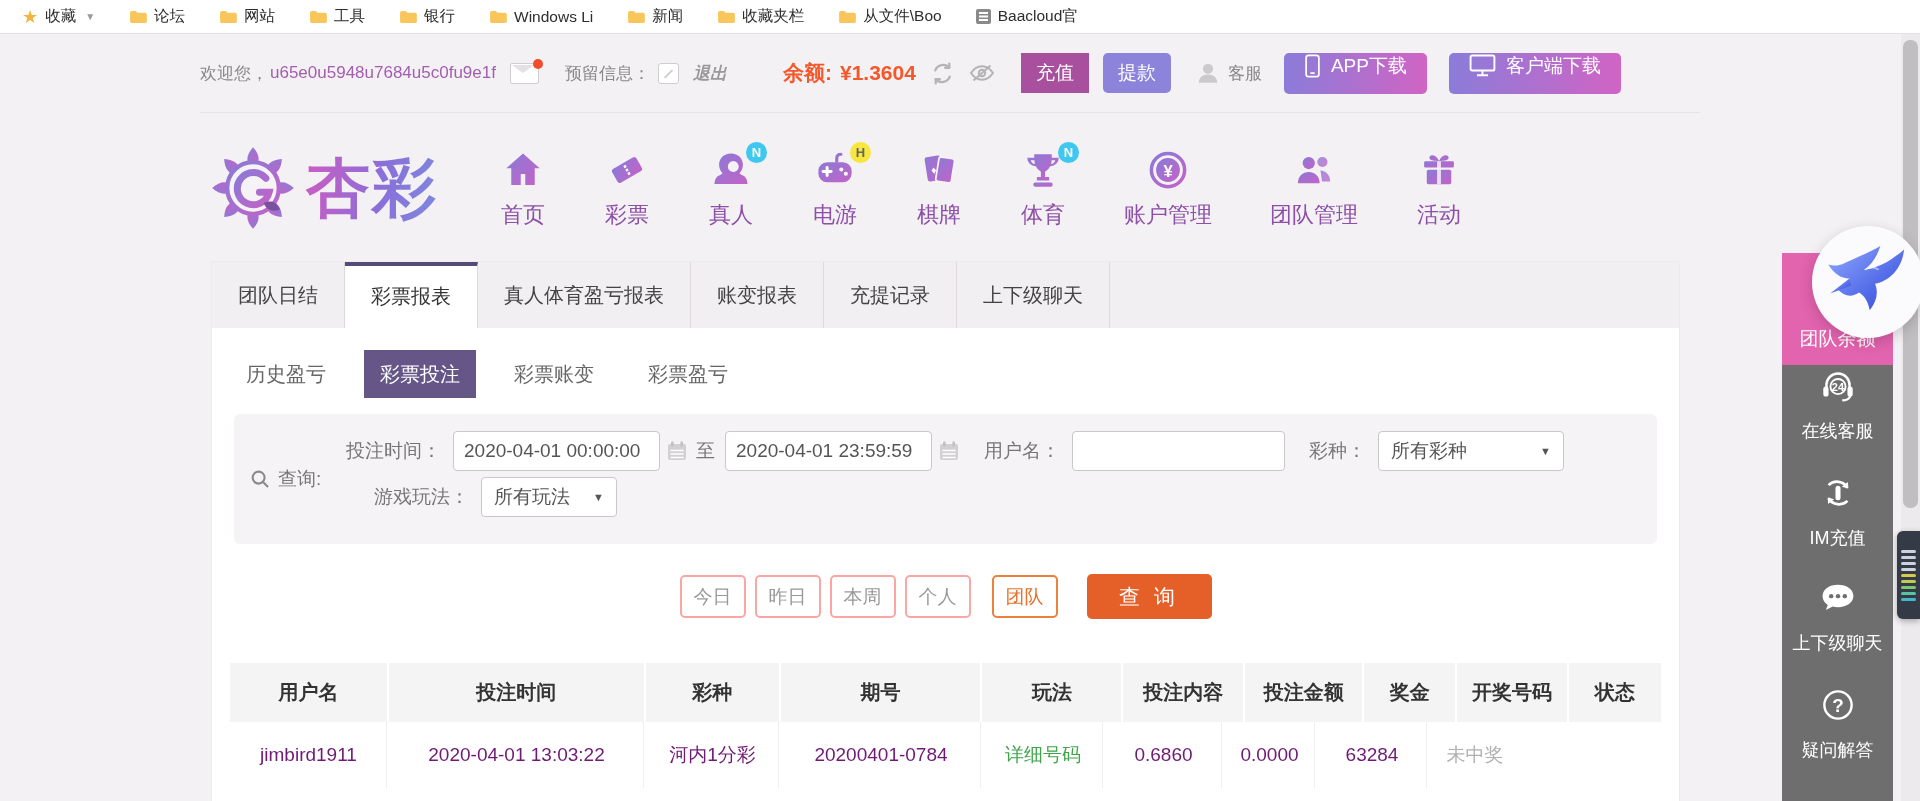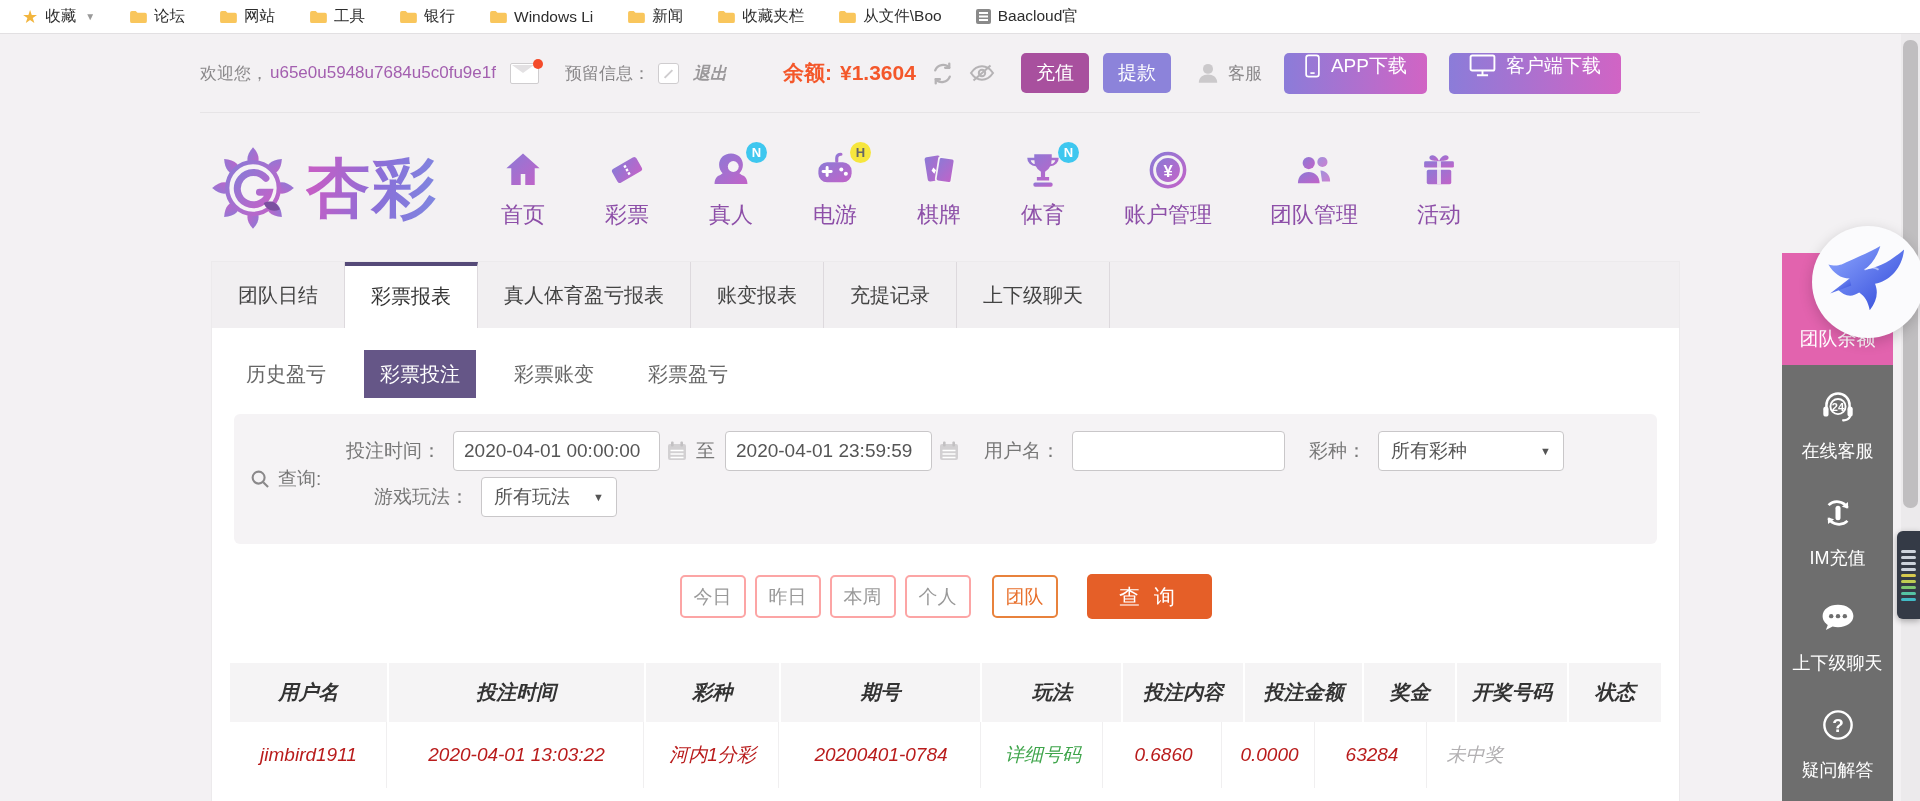--- a/index.html
+++ b/index.html
@@ -25,21 +25,21 @@
   .mail::before{content:"";position:absolute;left:1px;top:1px;border:6px solid transparent;border-top:8px solid #e3e1e3;
                 border-left:11.5px solid transparent;border-right:11.5px solid transparent;width:0;}
   .mail .dot{position:absolute;right:-5px;top:-5px;width:10px;height:10px;border-radius:50%;background:#f44b2a;}
   .reserved{margin-left:26px;}
   .editicon{width:19px;height:19px;border:1px solid #cfcdcf;border-radius:3px;margin-left:8px;position:relative;background:#fff;}
   .editicon::before{content:"";position:absolute;left:4px;top:9px;width:11px;height:2px;background:#cfcdcf;transform:rotate(-45deg);}
   .logout{margin-left:14px;color:#9a989a;font-style:italic;font-weight:bold;cursor:pointer;}
   .balance{margin-left:56px;font-size:21px;font-weight:bold;color:#f4572a;display:flex;gap:8px;align-items:center;}
   .hicon{margin-left:14px;display:flex;align-items:center;}
   .btn{border:none;cursor:pointer;font-family:inherit;}
-  .btn-recharge{margin-left:26px;width:68px;height:40px;background:#a8509e;border-radius:5px;color:#fff;font-size:19px;}
+  .btn-recharge{margin-left:26px;width:68px;height:40px;background:#a8509e;border-radius:0;color:#fff;font-size:19px;}
   .btn-withdraw{margin-left:14px;width:68px;height:40px;background:#8c83da;border-radius:5px;color:#fff;font-size:19px;}
   .service{display:flex;align-items:center;gap:7px;margin-left:24px;color:#8a888a;cursor:pointer;}
   .grad-btn{margin-left:22px;height:41px;border-radius:5px;color:#fff;font-size:19px;display:flex;align-items:flex-start;
             gap:10px;padding:0 20px;background:linear-gradient(90deg,#8b7cd9,#d164c4);cursor:pointer;}
   .hr-divider{position:absolute;top:112px;left:200px;width:1500px;height:1px;background:#e6e4e6;}
 
   
   .brandnav{position:absolute;top:118px;left:210px;height:140px;display:flex;align-items:center;}
   .logo{display:flex;align-items:center;gap:10px;cursor:pointer;}
   .brandname{font-size:64px;font-weight:bold;letter-spacing:2px;
@@ -87,37 +87,37 @@
   
   .quickrow{display:flex;justify-content:center;align-items:center;margin-top:30px;gap:9px;}
   .qbtn{min-width:66px;height:43px;background:#fff;border:2px solid #fca5a5;border-radius:5px;color:#999;
         font-size:19px;cursor:pointer;font-family:inherit;}
   .qbtn.team{border-color:#e8823c;color:#e8702c;margin-left:12px;}
   .search-btn{width:125px;height:45px;background:#e55f28;border:none;border-radius:5px;color:#fff;font-size:21px;
               margin-left:20px;cursor:pointer;font-family:inherit;letter-spacing:4px;}
 
   
   .tbl{margin:44px 18px 0;}
-  .thead,.trow{display:flex;font-style:italic;}
+  .thead,.trow{display:flex;}
   .th{background:#f5f4f5;height:59px;line-height:59px;text-align:center;font-weight:bold;font-size:20px;color:#333;
       border-right:2px solid #fff;box-sizing:border-box;}
-  .td{background:#fff;height:66px;line-height:66px;text-align:center;font-size:19px;color:#b91c1c;
+  .td{background:#fff;height:66px;line-height:66px;text-align:center;font-size:19px;color:#701a75;
       border-right:2px solid #fff;box-shadow:inset -1px 0 0 #f0eff0;box-sizing:border-box;}
   .c0{width:159px}.c1{width:257px}.c2{width:135px}.c3{width:202px}.c4{width:141px}
   .c5{width:122px}.c6{width:119px}.c7{width:93px}.c8{width:112px}
   .c9{width:92px;border-right:none;box-shadow:none;}
   .green-link{color:#3fa54b;cursor:pointer;}
   .muted{color:#b2b0b2;}
 
   
   .pinkblock{position:absolute;left:1782px;top:253px;width:111px;height:112px;background:#e263ae;color:#fff;
              font-size:19px;display:flex;align-items:flex-end;justify-content:center;padding-bottom:13px;
              box-sizing:border-box;cursor:pointer;}
   .darkpanel{position:absolute;left:1782px;top:365px;width:111px;height:436px;background:#6e6e6e;
-             display:flex;flex-direction:column;align-items:center;padding-top:20px;box-sizing:border-box;}
+             display:flex;flex-direction:column;align-items:center;box-sizing:border-box;}
   .sideitem{display:flex;flex-direction:column;align-items:center;gap:12px;margin-bottom:29px;color:#fff;
             font-size:18px;cursor:pointer;white-space:nowrap;}
   .birdcircle{position:absolute;left:1812px;top:226px;width:112px;height:112px;border-radius:50%;background:#fbfbfd;
               box-shadow:0 4px 14px rgba(0,0,0,.18);display:flex;align-items:center;justify-content:center;cursor:pointer;}
 
   
   .scroll-track{position:absolute;right:0;top:34px;width:19px;height:767px;background:#eceaec;}
   .scroll-thumb{position:absolute;left:2px;top:6px;width:15px;height:468px;background:#c0bec0;border-radius:7px;}
   .thunder{position:absolute;left:1897px;top:531px;width:23px;height:88px;background:#343a46;
            border-radius:6px 0 0 6px;display:flex;flex-direction:column;justify-content:center;gap:3px;

